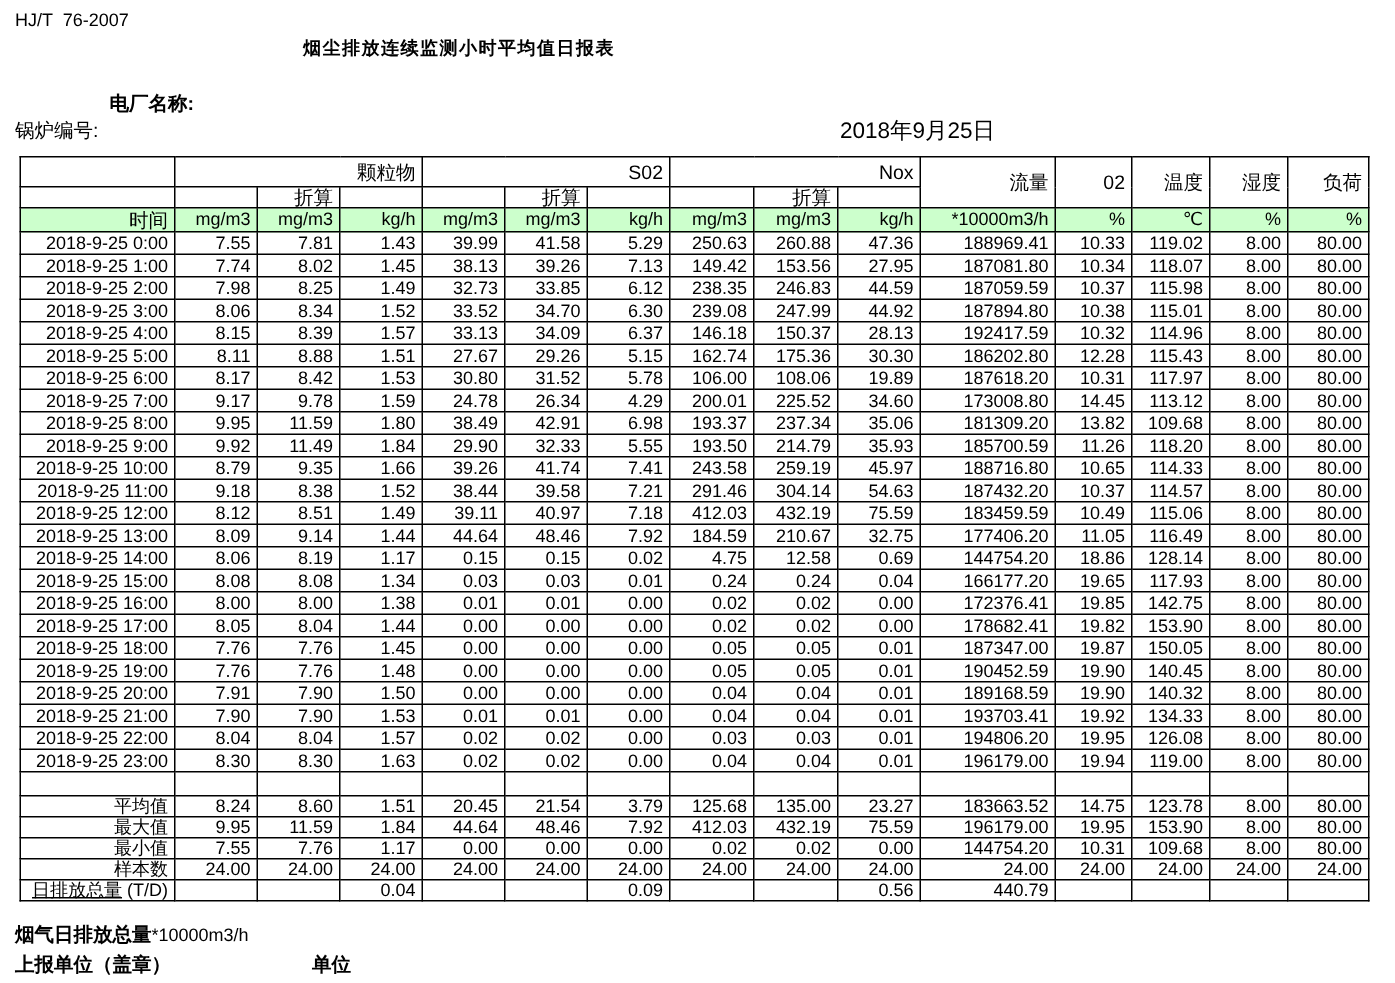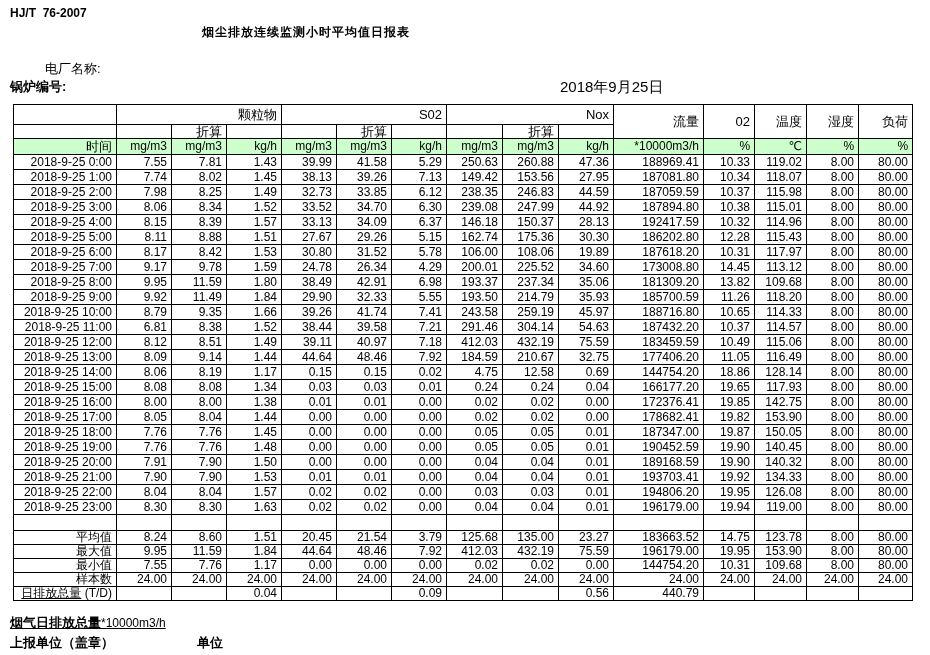--- a/index.html
+++ b/index.html
@@ -1,24 +1,24 @@
 <!DOCTYPE html>
 <html><head>
 <meta charset="utf-8">
 <style>
   html,body{margin:0;padding:0;}
   body{
     width:930px;height:655px;position:relative;background:#ffffff;
     font-family:"Liberation Sans","DejaVu Sans",sans-serif;color:#000;
     overflow:hidden;
   }
-  .doc-code{position:absolute;left:10px;top:6px;font-size:12px;font-weight:bold;white-space:pre;}
+  .doc-code{position:absolute;left:10px;top:6px;font-size:12px;font-weight:normal;white-space:pre;}
   .title{position:absolute;left:202px;top:24px;font-size:12px;font-weight:bold;letter-spacing:1px;}
-  .plant-label{position:absolute;left:0;top:60px;font-size:13px;font-weight:normal;padding-left:45px;}
-  .boiler-label{position:absolute;left:10px;top:78px;font-size:13px;font-weight:bold;}
+  .plant-label{position:absolute;left:28px;top:60px;font-size:13px;font-weight:bold;padding-left:45px;}
+  .boiler-label{position:absolute;left:10px;top:78px;font-size:13px;font-weight:normal;}
   .report-date{position:absolute;left:560px;top:78px;font-size:15px;}
 
   table.report{
     position:absolute;left:13px;top:104px;width:899px;
     border-collapse:collapse;table-layout:fixed;
   }
   table.report td{
     border:1px solid #000;font-size:12px;white-space:nowrap;
     padding:0 4px 0 0;text-align:right;line-height:13px;
   }
@@ -29,24 +29,24 @@
   tr.h3 td.time-h{font-size:13px;}
   .green{background:#ccffcc;}
   tbody tr{height:15px;}
   tr.empty-row{height:16px;}
   tr.sum-row{height:14px;}
   td.sum-label{font-size:13px;padding-right:2px;}
   td.total-label{text-align:left;overflow:visible;font-size:13px;padding:0;}
   td.total-label .shift{display:inline-block;margin-left:-11px;white-space:nowrap;}
   .u{text-decoration:underline;}
 
-  .flue-note{position:absolute;left:10px;top:614px;font-size:13px;font-weight:bold;text-decoration:underline;}
+  .flue-note{position:absolute;left:10px;top:614px;font-size:13px;font-weight:bold;}
   .flue-note .unit-part{font-size:12px;font-weight:normal;}
   .report-unit{position:absolute;left:10px;top:634px;font-size:13px;font-weight:bold;}
-  .unit-label{position:absolute;left:197px;top:634px;font-size:13px;font-weight:bold;}
+  .unit-label{position:absolute;left:208px;top:634px;font-size:13px;font-weight:bold;}
 </style>
 </head>
 <body>
 
 <div class="doc-code">HJ/T  76-2007</div>
 <div class="title">烟尘排放连续监测小时平均值日报表</div>
 <div class="plant-label">电厂名称:</div>
 <div class="boiler-label">锅炉编号:</div>
 <div class="report-date">2018年9月25日</div>
 
@@ -293,21 +293,21 @@
         <td>259.19</td>
         <td>45.97</td>
         <td>188716.80</td>
         <td>10.65</td>
         <td>114.33</td>
         <td>8.00</td>
         <td>80.00</td>
       </tr>
       <tr>
         <td>2018-9-25 11:00</td>
-        <td>6.81</td>
+        <td>9.18</td>
         <td>8.38</td>
         <td>1.52</td>
         <td>38.44</td>
         <td>39.58</td>
         <td>7.21</td>
         <td>291.46</td>
         <td>304.14</td>
         <td>54.63</td>
         <td>187432.20</td>
         <td>10.37</td>

